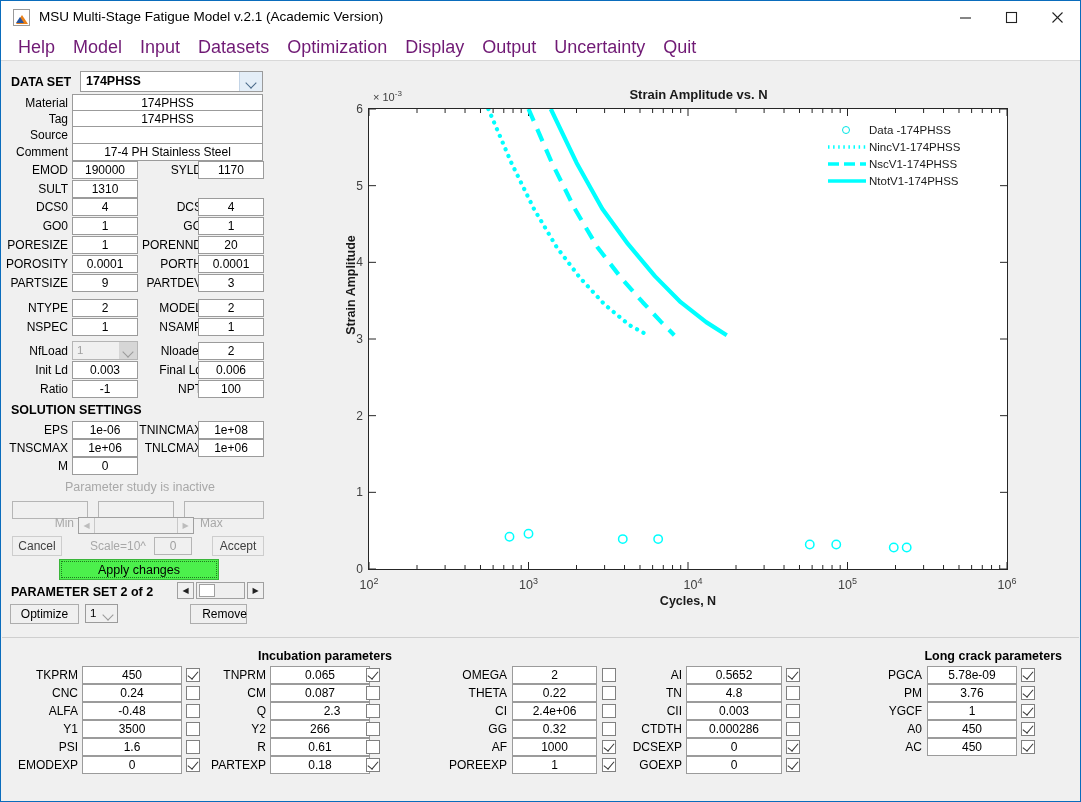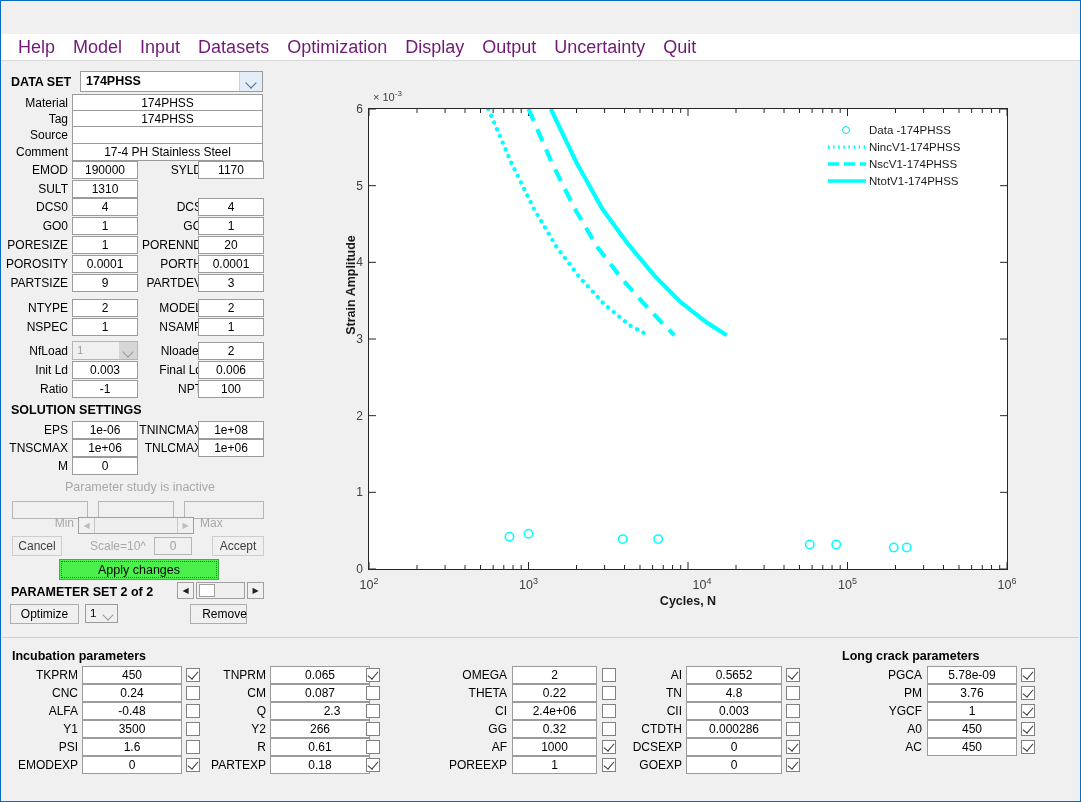--- a/index.html
+++ b/index.html
@@ -169,37 +169,62 @@
     position:absolute;border:1.4px solid #00e5e5;border-radius:50%;
     width:8px;height:8px;box-sizing:border-box;
   }
   
   .botpanel{
     position:absolute;left:1px;top:636px;right:1px;bottom:1px;background:#f0f0f0;
     border-top:1px solid #cfcfcf;
   }
   .grouptitle{
     position:absolute;font-size:12.5px;font-weight:bold;color:#000;
-    text-align:left;white-space:nowrap;
+    text-align:right;white-space:nowrap;
   }
   .chk{
     position:absolute;width:14px;height:14px;background:#fff;border:1px solid #808080;
     box-sizing:border-box;
   }
   .chk.on:after{
     content:"";position:absolute;left:3px;top:0px;width:5px;height:9px;
     border-right:1.6px solid #333;border-bottom:1.6px solid #333;
     transform:rotate(40deg);
   }
 </style>
 </head>
 <body>
 
 <div class="window">
 
+  <div class="titlebar">
+    <div class="title-ico">
+        <i></i>
+        <i class="b"></i>
+      </div>
+    <div class="title-text">MSU Multi-Stage Fatigue Model v.2.1 (Academic Version)</div>
+    <div class="wbtns">
+      <div class="wbtn">
+        <svg width="13" height="13" viewBox="0 0 13 13">
+            <line x1="1" y1="7" x2="12" y2="7" stroke="#222" stroke-width="1.1"></line>
+          </svg>
+      </div>
+      <div class="wbtn">
+        <svg width="13" height="13" viewBox="0 0 13 13">
+            <rect x="1.5" y="1.5" width="10" height="10" fill="none" stroke="#222" stroke-width="1.1"></rect>
+          </svg>
+      </div>
+      <div class="wbtn">
+        <svg width="13" height="13" viewBox="0 0 13 13">
+            <line x1="1.5" y1="1.5" x2="11.5" y2="11.5" stroke="#222" stroke-width="1.1"></line>
+            <line x1="11.5" y1="1.5" x2="1.5" y2="11.5" stroke="#222" stroke-width="1.1"></line>
+          </svg>
+      </div>
+    </div>
+  </div>
 
   <div class="menubar">
     <div class="menuitem">Help</div>
     <div class="menuitem">Model</div>
     <div class="menuitem">Input</div>
     <div class="menuitem">Datasets</div>
     <div class="menuitem">Optimization</div>
     <div class="menuitem">Display</div>
     <div class="menuitem">Output</div>
     <div class="menuitem">Uncertainty</div>
@@ -335,20 +360,21 @@
     <div class="combo-sm en" style="left:83px;top:543px;width:33px;">
       <span>1</span>
       <span class="arrowbox">
           <span class="chev chev-g"></span>
         </span>
     </div>
     <div class="btn" style="left:188px;top:543px;width:57px;padding-left:12px;">Remove</div>
   </div>
 
   <div class="chartpanel">
+    <div class="chart-title">Strain Amplitude vs. N</div>
     <div class="expo">
       <span>× 10</span><sup>-3</sup>
     </div>
     <div class="ylab">Strain Amplitude</div>
     <div class="xlab">Cycles, N</div>
 
     <div class="axesbox" id="axes">
       <svg id="plot-svg" width="638" height="460" viewBox="0 0 638 460" style="position:absolute;left:0;top:0;">
           <line x1="0" y1="0" x2="0" y2="7" stroke="#262626" stroke-width="1"></line>
           <line x1="0" y1="460" x2="0" y2="453" stroke="#262626" stroke-width="1"></line>
@@ -455,21 +481,21 @@
           <div class="ytick" style="top: 383.333px;">1</div>
           <div class="ytick" style="top: 306.667px;">2</div>
           <div class="ytick" style="top: 230px;">3</div>
           <div class="ytick" style="top: 153.333px;">4</div>
           <div class="ytick" style="top: 76.6667px;">5</div>
           <div class="ytick" style="top: 0px;">6</div>
         </div>
       <div id="xticks">
           <div class="xtickl" style="left: 0px;">10<sup>2</sup></div>
           <div class="xtickl" style="left: 159.5px;">10<sup>3</sup></div>
-          <div class="xtickl" style="left: 333px;">10<sup>4</sup></div>
+          <div class="xtickl" style="left: 324px;">10<sup>4</sup></div>
           <div class="xtickl" style="left: 478.5px;">10<sup>5</sup></div>
           <div class="xtickl" style="left: 638px;">10<sup>6</sup></div>
         </div>
 
       <div class="legend">
         <div class="legrow">
           <span class="legsym">
             <span class="circ-marker" style="left:17px;top:3px;"></span>
           </span>
           <span class="legtext">Data -174PHSS</span>

